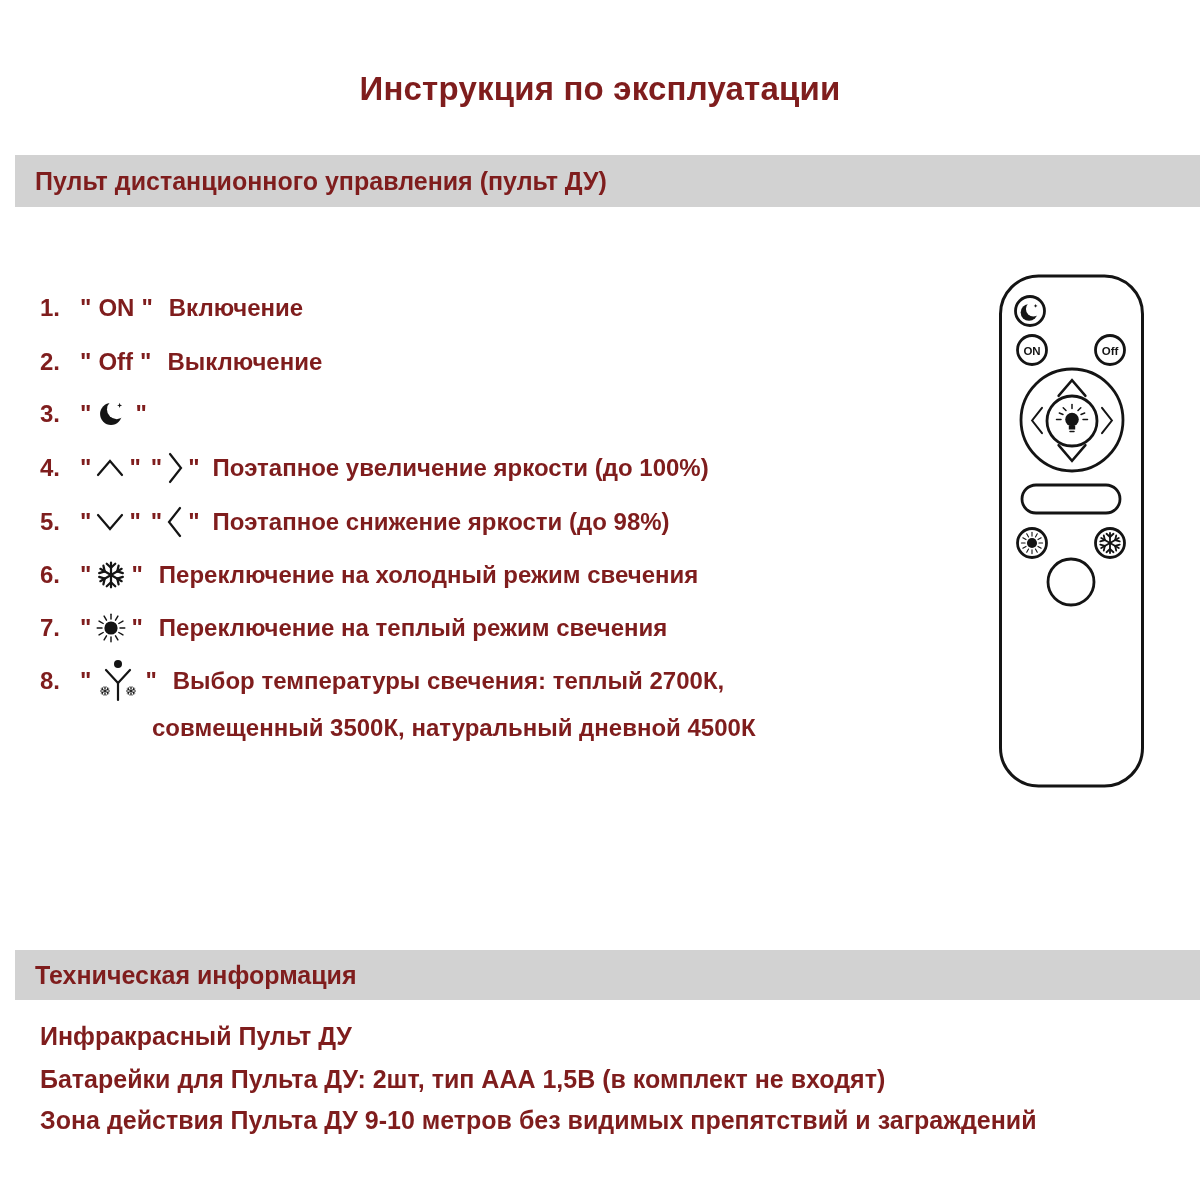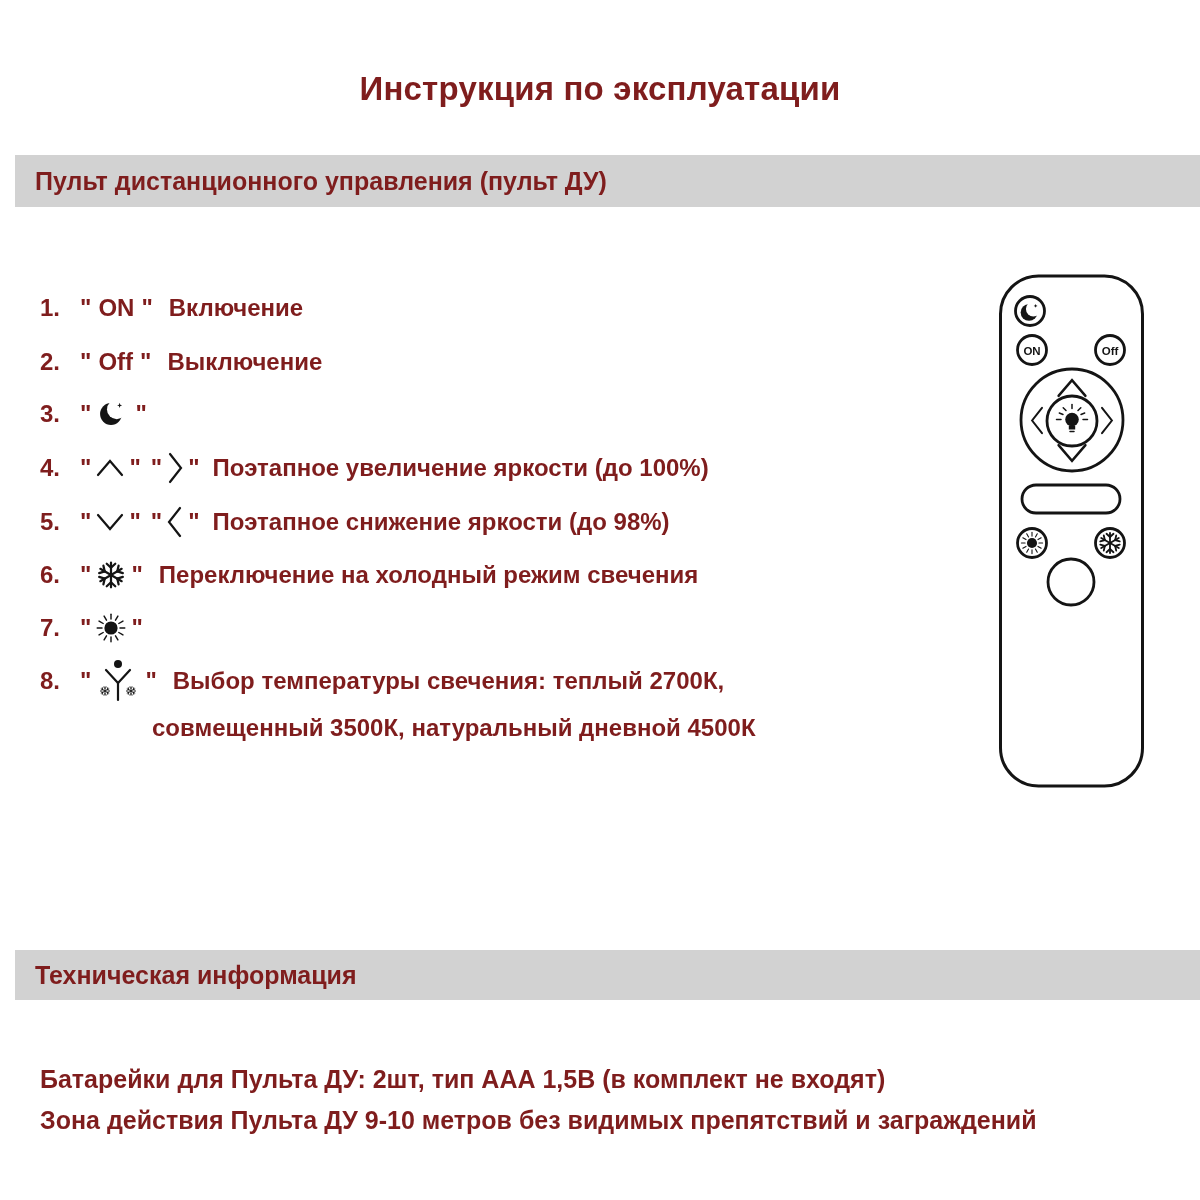--- a/index.html
+++ b/index.html
@@ -173,20 +173,21 @@
 
   <div class="instr-item" style="top:606px;">
     <span class="num">7.</span>
     <span class="q">"</span>
     <span class="icon-wrap">
       <svg width="30" height="30" viewBox="-15 -15 30 30">
           <use href="#sunIcon" transform="scale(1.2)"></use>
         </svg>
     </span>
     <span class="q">"</span>
+    <span class="desc">Переключение на теплый режим свечения</span>
   </div>
 
   <div class="instr-item" style="top:659px;">
     <span class="num">8.</span>
     <span class="q">"</span>
     <span class="icon-wrap">
       <svg width="44" height="48" viewBox="-22 -24 44 48">
         <g stroke="#141414" stroke-width="2.2" stroke-linecap="round" fill="none">
           <line x1="0" y1="2" x2="0" y2="19"></line>
           <line x1="0" y1="2" x2="-12" y2="-11"></line>
@@ -255,16 +256,17 @@
       <use href="#flake" transform="translate(1110,543) scale(0.92)"></use>
     </g>
 
     <circle cx="1071" cy="582" r="23" fill="#ffffff" stroke="#141414" stroke-width="2.8"></circle>
   </svg>
 
   <div class="section-bar bar-tech">
     <span>Техническая информация</span>
   </div>
 
+  <div class="tech-line" style="top:1022px;">Инфракрасный Пульт ДУ</div>
   <div class="tech-line" style="top:1065px;">Батарейки для Пульта ДУ: 2шт, тип ААА 1,5В (в комплект не входят)</div>
   <div class="tech-line" style="top:1106px;">Зона действия Пульта ДУ 9-10 метров без видимых препятствий и заграждений</div>
 
 </div>
 
 </body></html>

